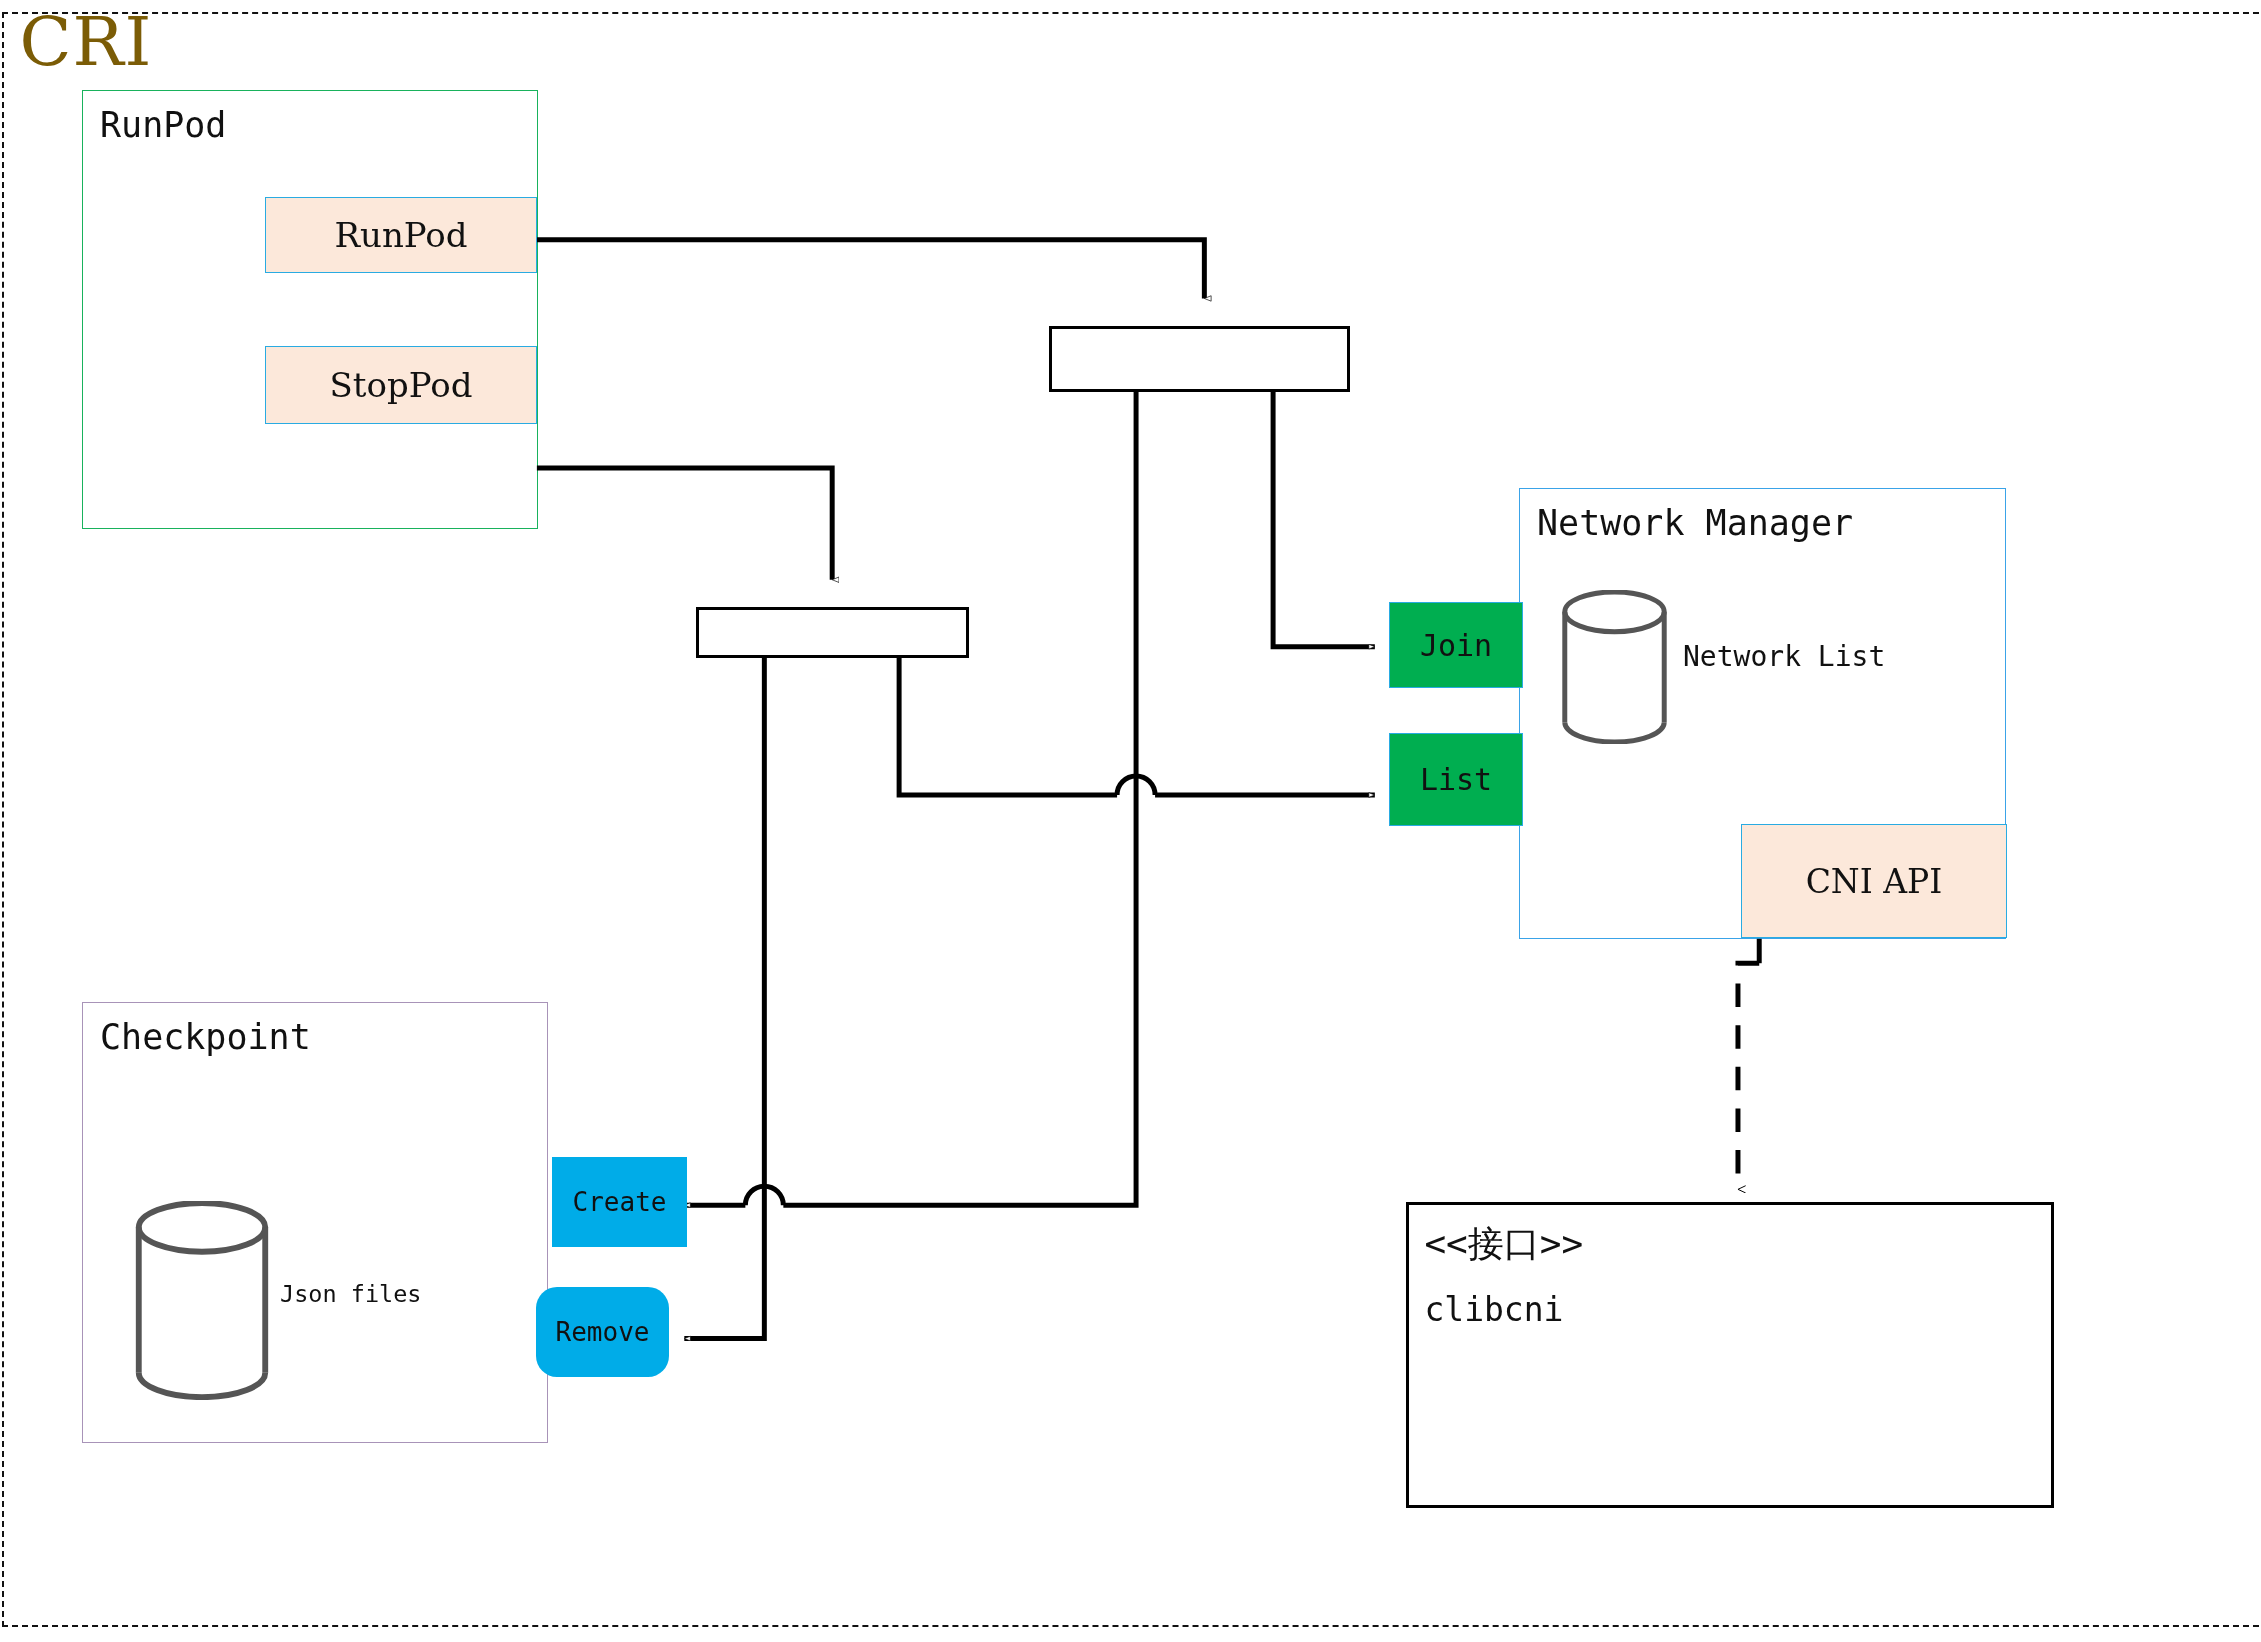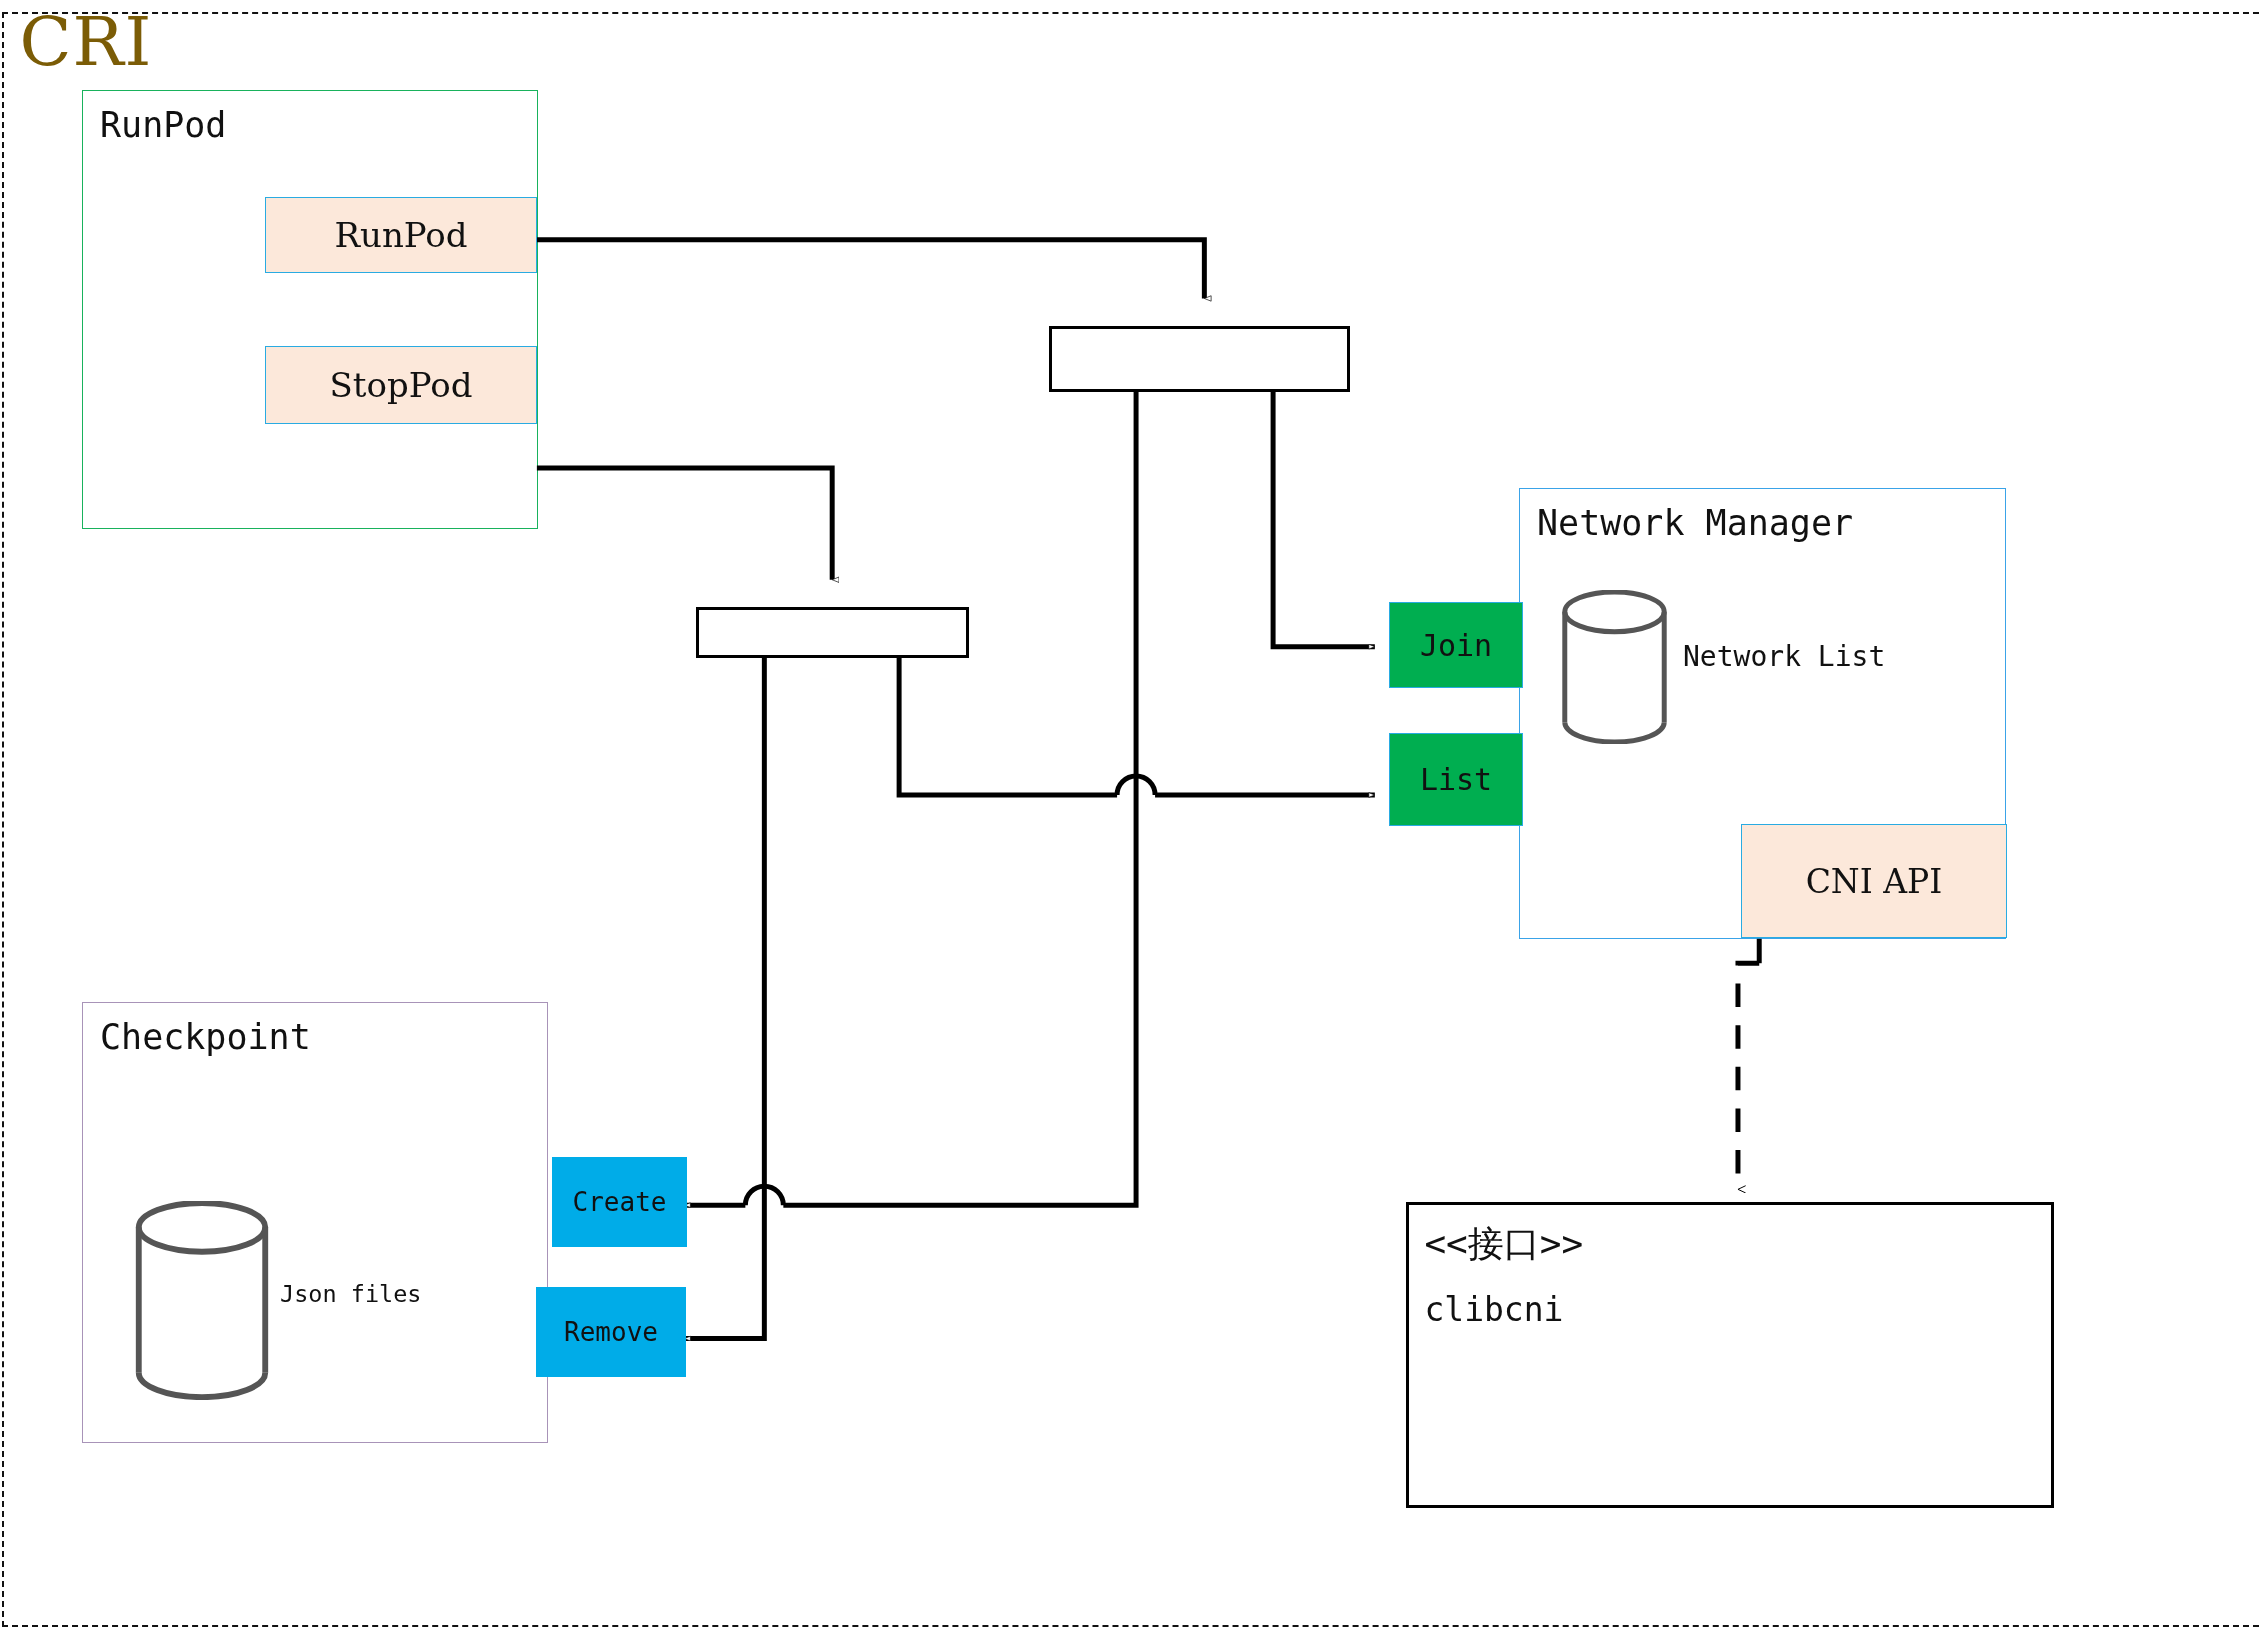--- a/index.html
+++ b/index.html
@@ -27,21 +27,21 @@
   .node-green{background:#00ae50;border:1.8px solid #29abe2;
     font-family:"DejaVu Sans Mono","Liberation Mono",monospace;font-size:30px;}
   .node-cyan{background:#00ace8;border:none;
     font-family:"DejaVu Sans Mono","Liberation Mono",monospace;font-size:26px;}
 
   .runpod{left:265px;top:197px;width:272px;height:76px;}
   .stoppod{left:265px;top:346px;width:272px;height:78px;}
   .join{left:1389px;top:602px;width:134px;height:86px;}
   .exit{left:1389px;top:733px;width:134px;height:93px;}
   .create{left:536px;top:1157px;width:135px;height:90px;margin-left:16px;}
-  .remove{left:536px;top:1287px;width:150px;height:90px;}
+  .remove{left:536px;top:1287px;width:133px;height:90px;border-radius:21px;}
   .cniapi{left:1741px;top:824px;width:266px;height:114px;font-size:33px;}
 
   .connector{position:absolute;background:#fff;border:3.6px solid #000;box-sizing:border-box;}
   .conn-top{left:1049px;top:326px;width:301px;height:66px;}
   .conn-bot{left:696px;top:607px;width:273px;height:51px;}
 
   .cyl{position:absolute;}
   .cyl svg{display:block;}
   .cyl-caption{position:absolute;font-family:"DejaVu Sans Mono","Liberation Mono",monospace;
     color:#111;white-space:nowrap;}

